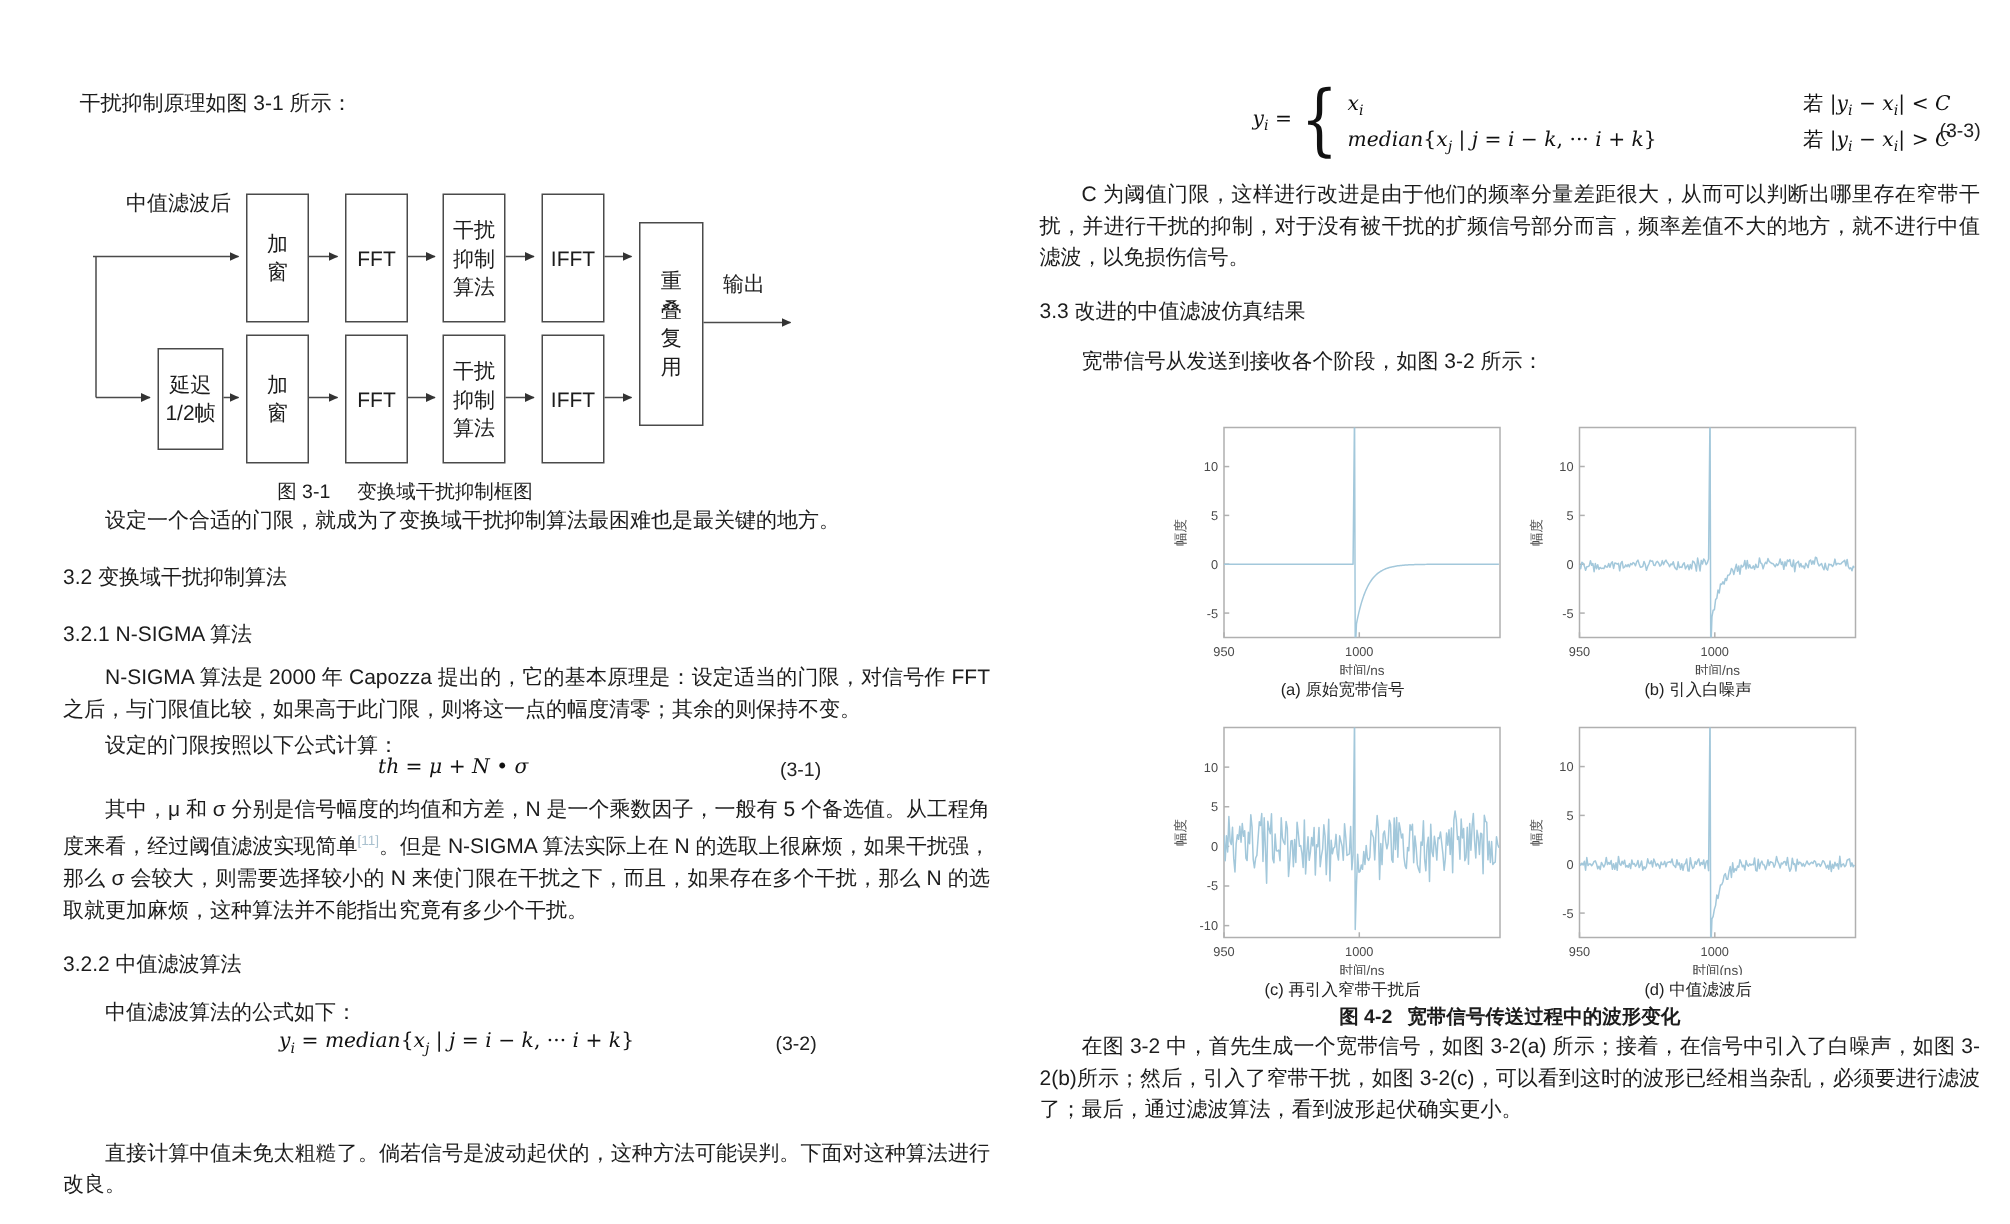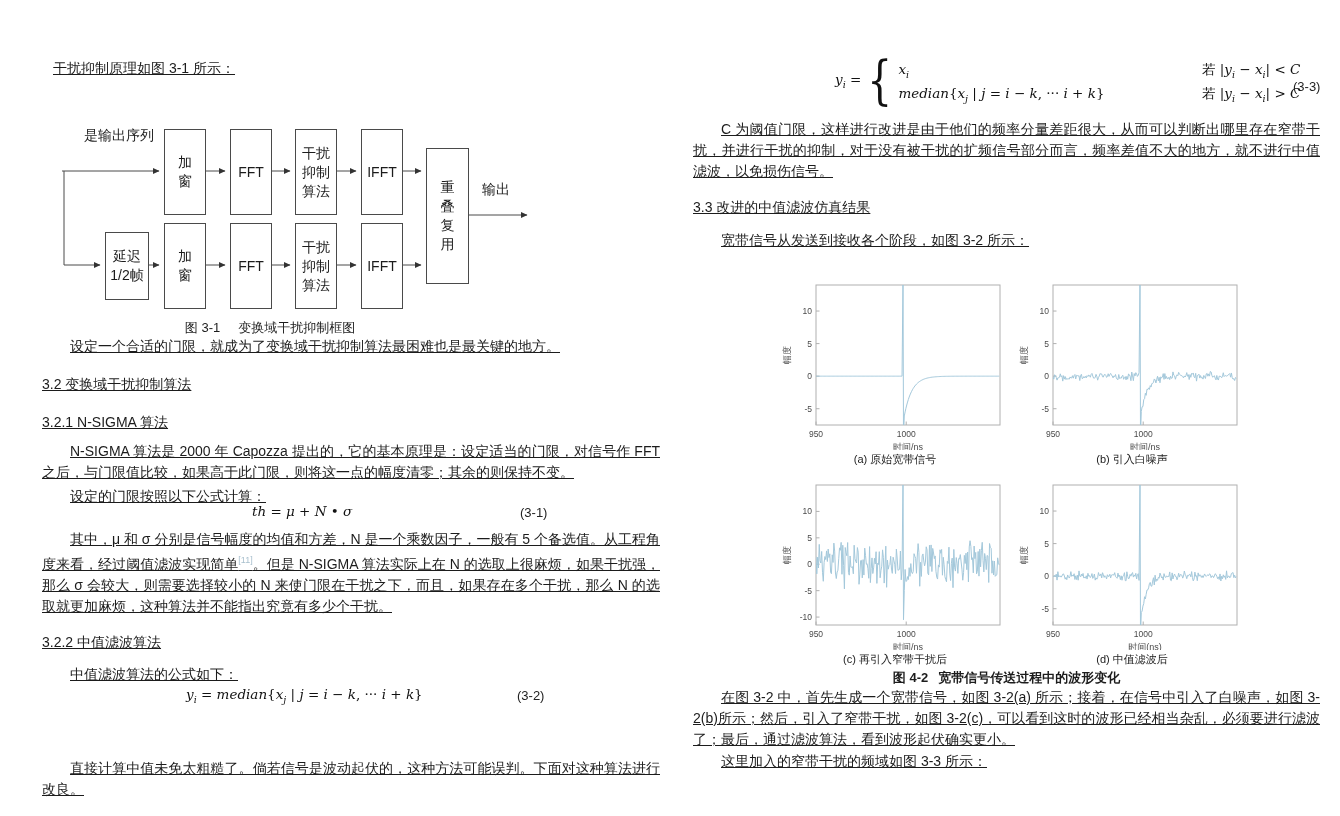--- a/index.html
+++ b/index.html
@@ -1,19 +1,19 @@
 <!DOCTYPE html>
 <html><head>
 <meta charset="utf-8">
 <style>
   html,body{margin:0;padding:0;background:#fff;}
   body{width:1340px;height:816px;position:relative;overflow:hidden;
        font-family:"Liberation Sans",sans-serif;color:#1c1c1c;}
   .abs{position:absolute;}
-  p{margin:0;font-size:14px;line-height:21px;text-align:justify;text-decoration:underline;}
+  p{margin:0;font-size:14px;line-height:21px;text-align:justify;}
   .ind{text-indent:2em;}
   .hd{font-size:14px;line-height:20px;}
   
   .dwrap{position:absolute;left:40px;top:95px;width:540px;height:228px;}
   .dwrap svg{position:absolute;left:0;top:0;}
   .dbox{position:absolute;border:1px solid #4a4a4a;background:#fff;
         display:flex;align-items:center;justify-content:center;text-align:center;
         font-size:14px;line-height:19px;white-space:pre-line;}
   .dlabel{position:absolute;font-size:14px;}
   
@@ -62,21 +62,21 @@
         <line x1="295" y1="76" x2="316" y2="76" marker-end="url(#arr)"></line>
         <line x1="361" y1="76" x2="381" y2="76" marker-end="url(#arr)"></line>
         <line x1="107" y1="170" x2="119" y2="170" marker-end="url(#arr)"></line>
         <line x1="164" y1="170" x2="185" y2="170" marker-end="url(#arr)"></line>
         <line x1="230" y1="170" x2="250" y2="170" marker-end="url(#arr)"></line>
         <line x1="295" y1="170" x2="316" y2="170" marker-end="url(#arr)"></line>
         <line x1="361" y1="170" x2="381" y2="170" marker-end="url(#arr)"></line>
         <line x1="427" y1="120" x2="487" y2="120" marker-end="url(#arr)"></line>
       </g>
     </svg>
-    <div class="dlabel" style="left:44px;top:32px;">是输出序列</div>
+    <div class="dlabel" style="left:44px;top:32px;">中值滤波后</div>
     <div class="dlabel" style="left:442px;top:86px;">输出</div>
     <div class="dbox" style="left:124px;top:34px;width:40px;height:84px;">加
 窗</div>
     <div class="dbox" style="left:190px;top:34px;width:40px;height:84px;">FFT</div>
     <div class="dbox" style="left:255px;top:34px;width:40px;height:84px;">干扰
 抑制
 算法</div>
     <div class="dbox" style="left:321px;top:34px;width:40px;height:84px;">IFFT</div>
     <div class="dbox" style="left:65px;top:137px;width:42px;height:66px;">延迟
 1/2帧</div>
@@ -238,14 +238,13 @@
         </svg>
       <div class="subcap">(d) 中值滤波后</div>
     </div>
   </div>
 
   <div class="figcap figcap2" style="left:23px;top:669px;width:627px;">
     <span class="cl">图 4-2</span><span>宽带信号传送过程中的波形变化</span>
   </div>
 
   <p class="abs ind" style="left:23px;top:687px;width:627px;">在图 3-2 中，首先生成一个宽带信号，如图 3-2(a) 所示；接着，在信号中引入了白噪声，如图 3-2(b)所示；然后，引入了窄带干扰，如图 3-2(c)，可以看到这时的波形已经相当杂乱，必须要进行滤波了；最后，通过滤波算法，看到波形起伏确实更小。</p>
-  <p class="abs ind" style="left:23px;top:751px;width:627px;">这里加入的窄带干扰的频域如图 3-3 所示：</p>
 </div>
 
 </body></html>

